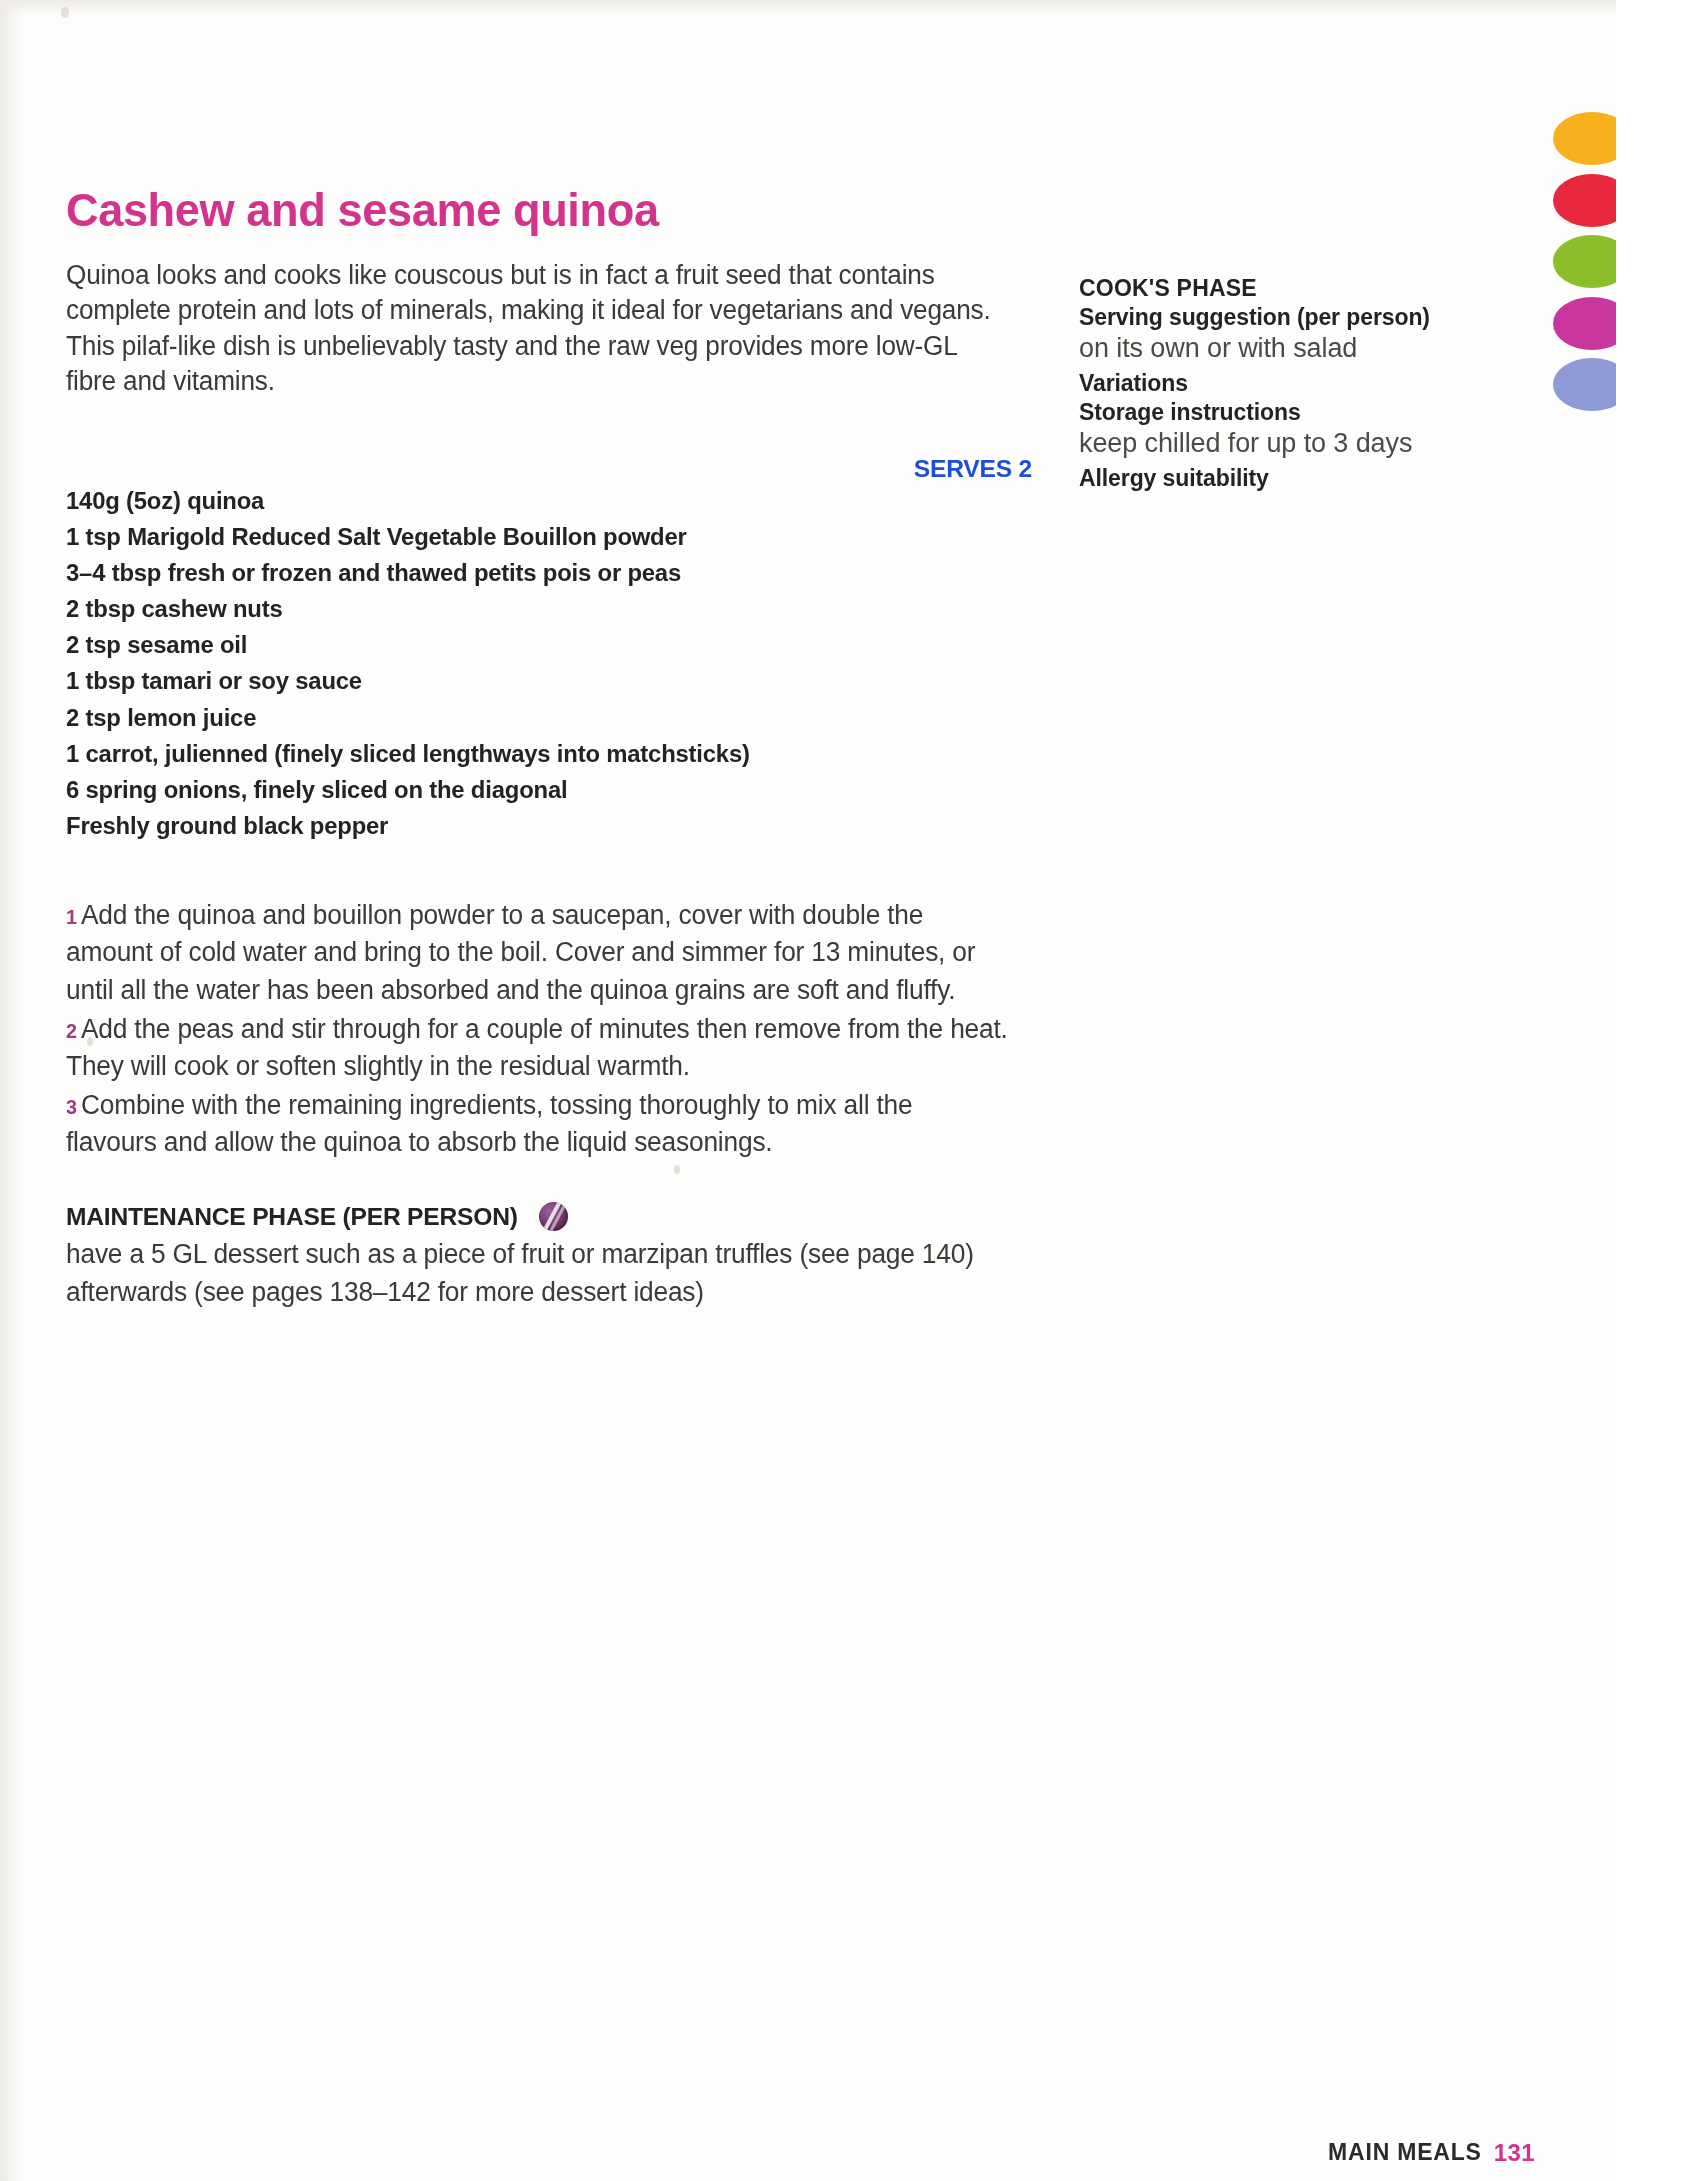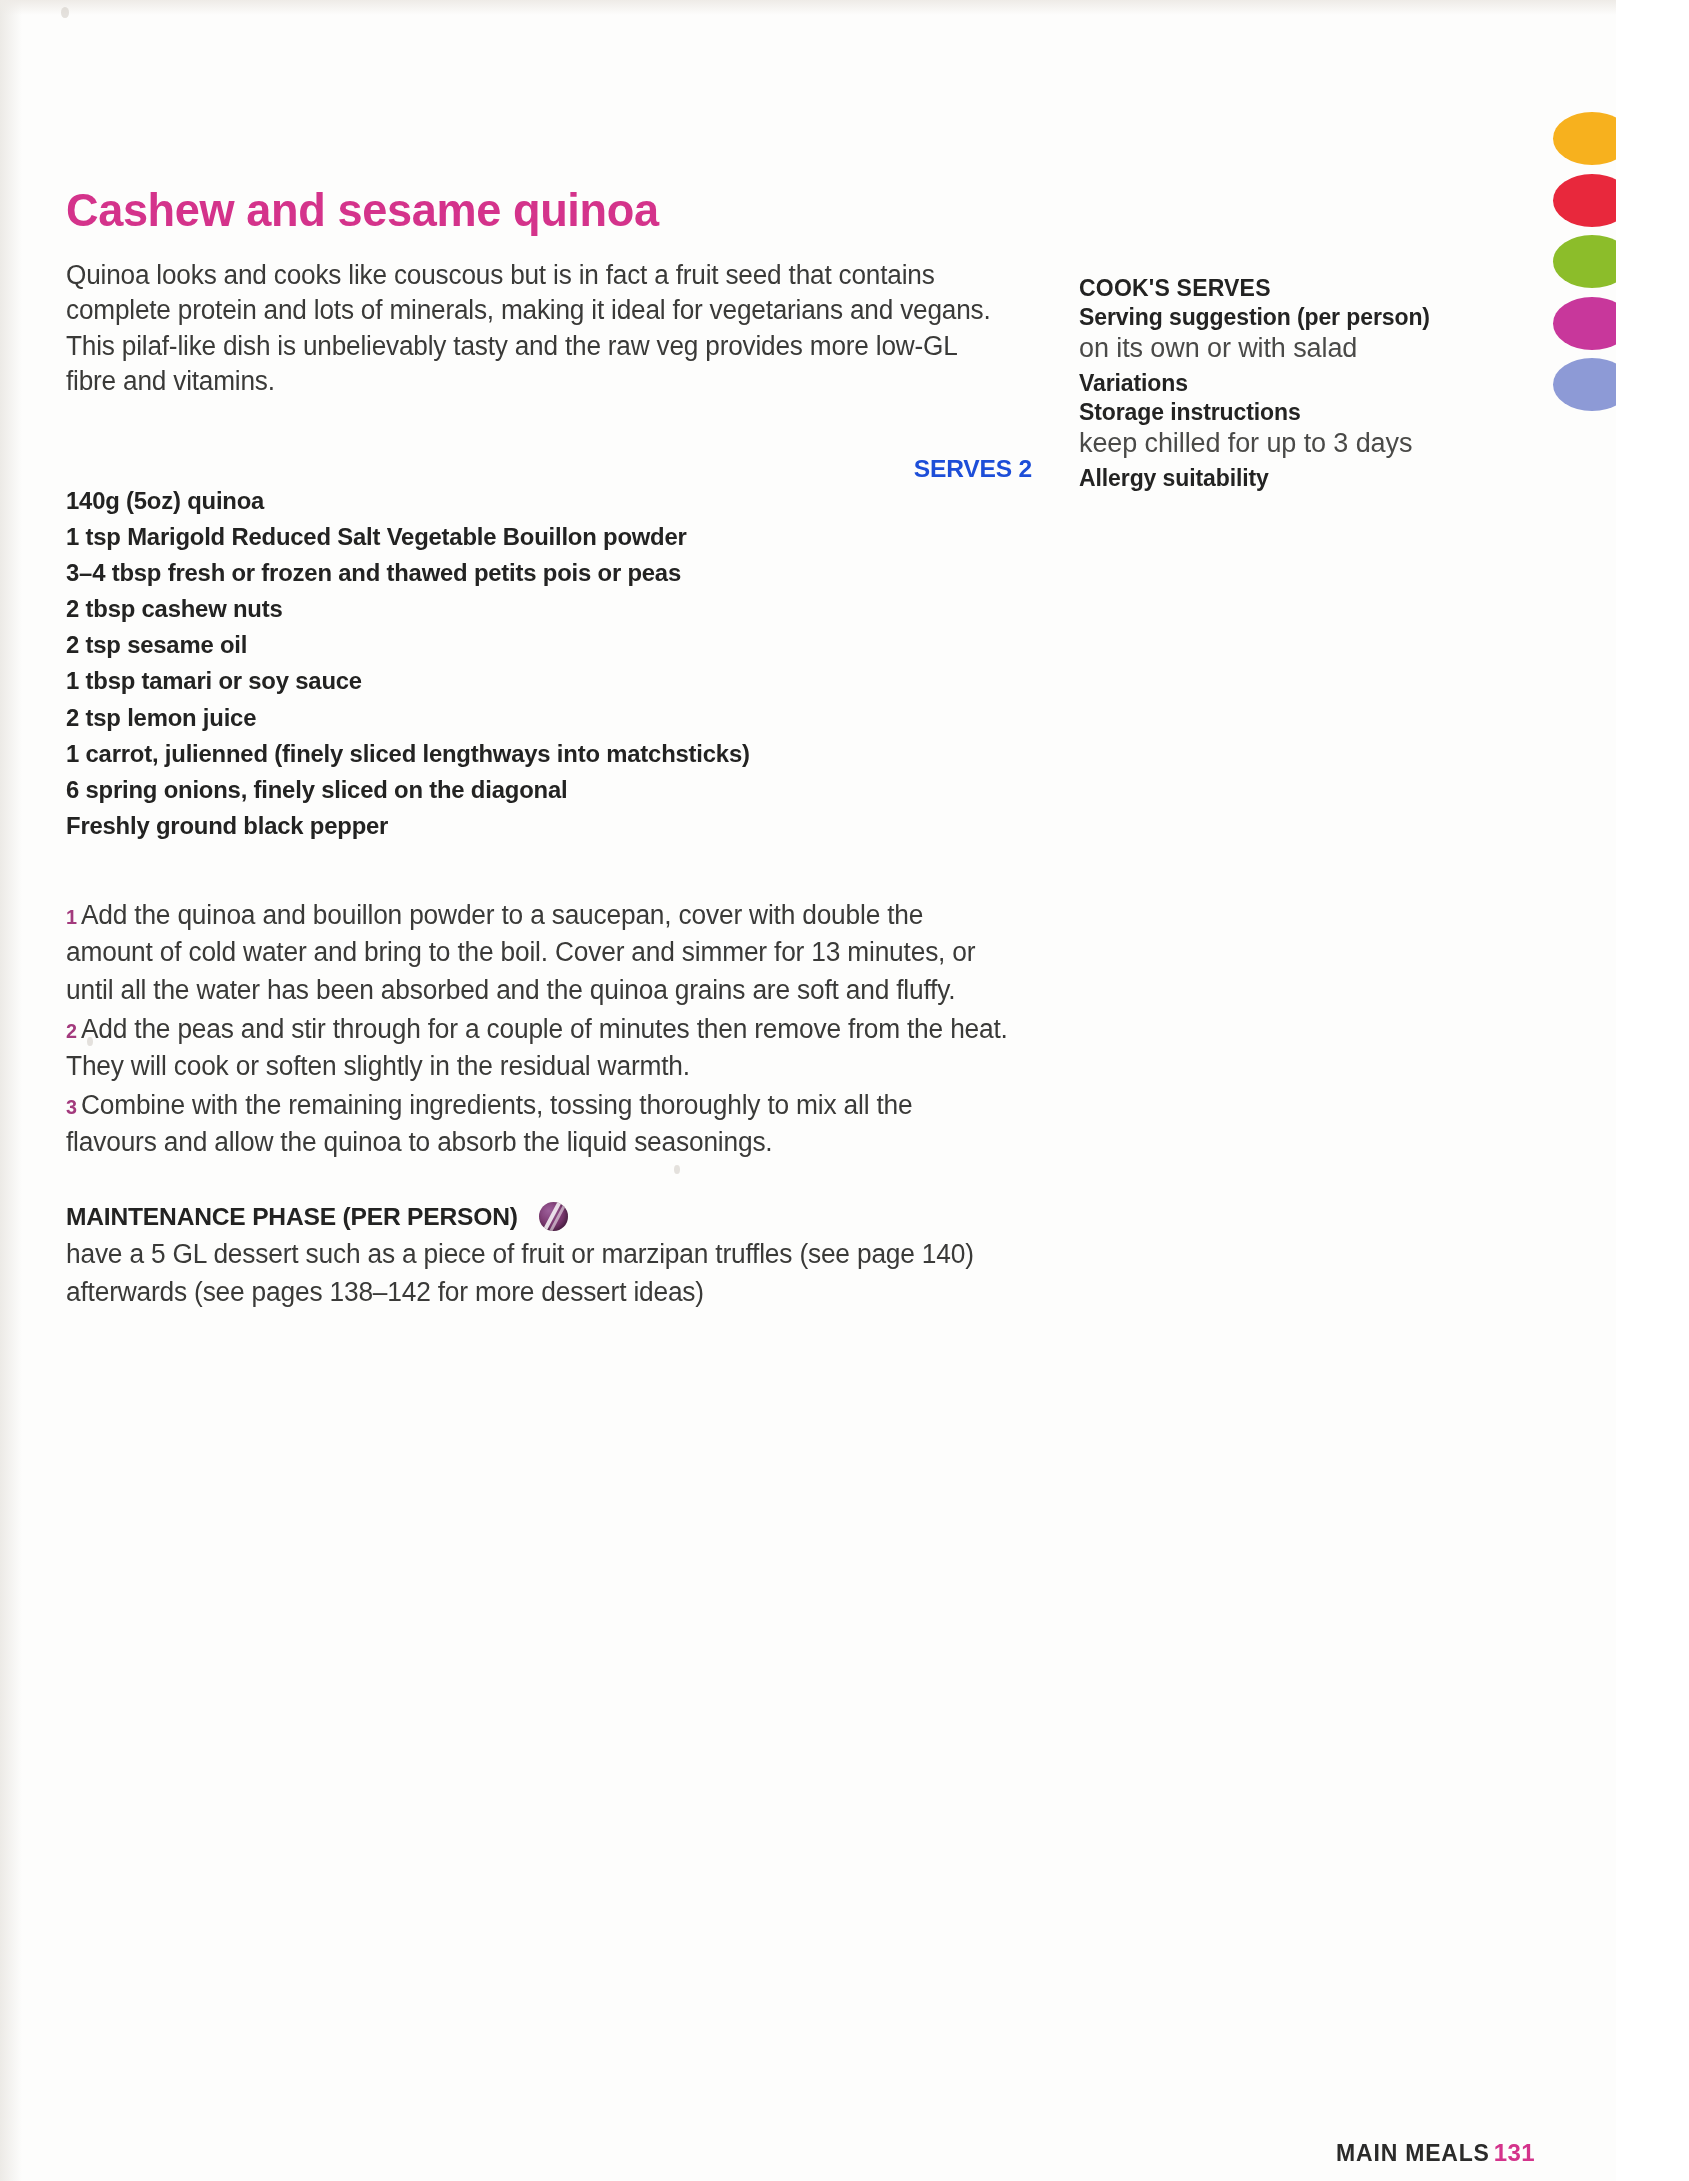--- a/index.html
+++ b/index.html
@@ -202,22 +202,22 @@
     letter-spacing: -0.1px;
     margin: 0 0 3.4px 0;
   }
 
   
   .footer {
     position: absolute;
     right: 81px;
     bottom: 15.3px;
     display: flex;
-    align-items: flex-end;
-    gap: 4px;
+    align-items: center;
+    gap: 12px;
   }
   .footer-label {
     font-size: 23px;
     font-weight: bold;
     color: #2b2b2a;
     letter-spacing: 0.8px;
   }
   .footer-page {
     font-size: 24px;
     font-weight: bold;
@@ -280,21 +280,21 @@
     <div class="maint-head">
       <span>MAINTENANCE PHASE (PER PERSON)</span>
       <span class="maint-badge"></span>
     </div>
     <p class="maint-body">have a 5 GL dessert such as a piece of fruit or marzipan truffles (see page 140) afterwards (see pages 138–142 for more dessert ideas)</p>
 
   </div>
 
   <div class="col-right">
 
-    <div class="notes-title">COOK'S SERVES</div>
+    <div class="notes-title">COOK'S PHASE</div>
 
     <div class="note-head">Serving suggestion (per person)</div>
     <p class="note-body">on its own or with salad</p>
 
     <div class="note-head">Variations</div>
 
     <div class="note-head">Storage instructions</div>
     <p class="note-body">keep chilled for up to 3 days</p>
 
     <div class="note-head">Allergy suitability</div>

